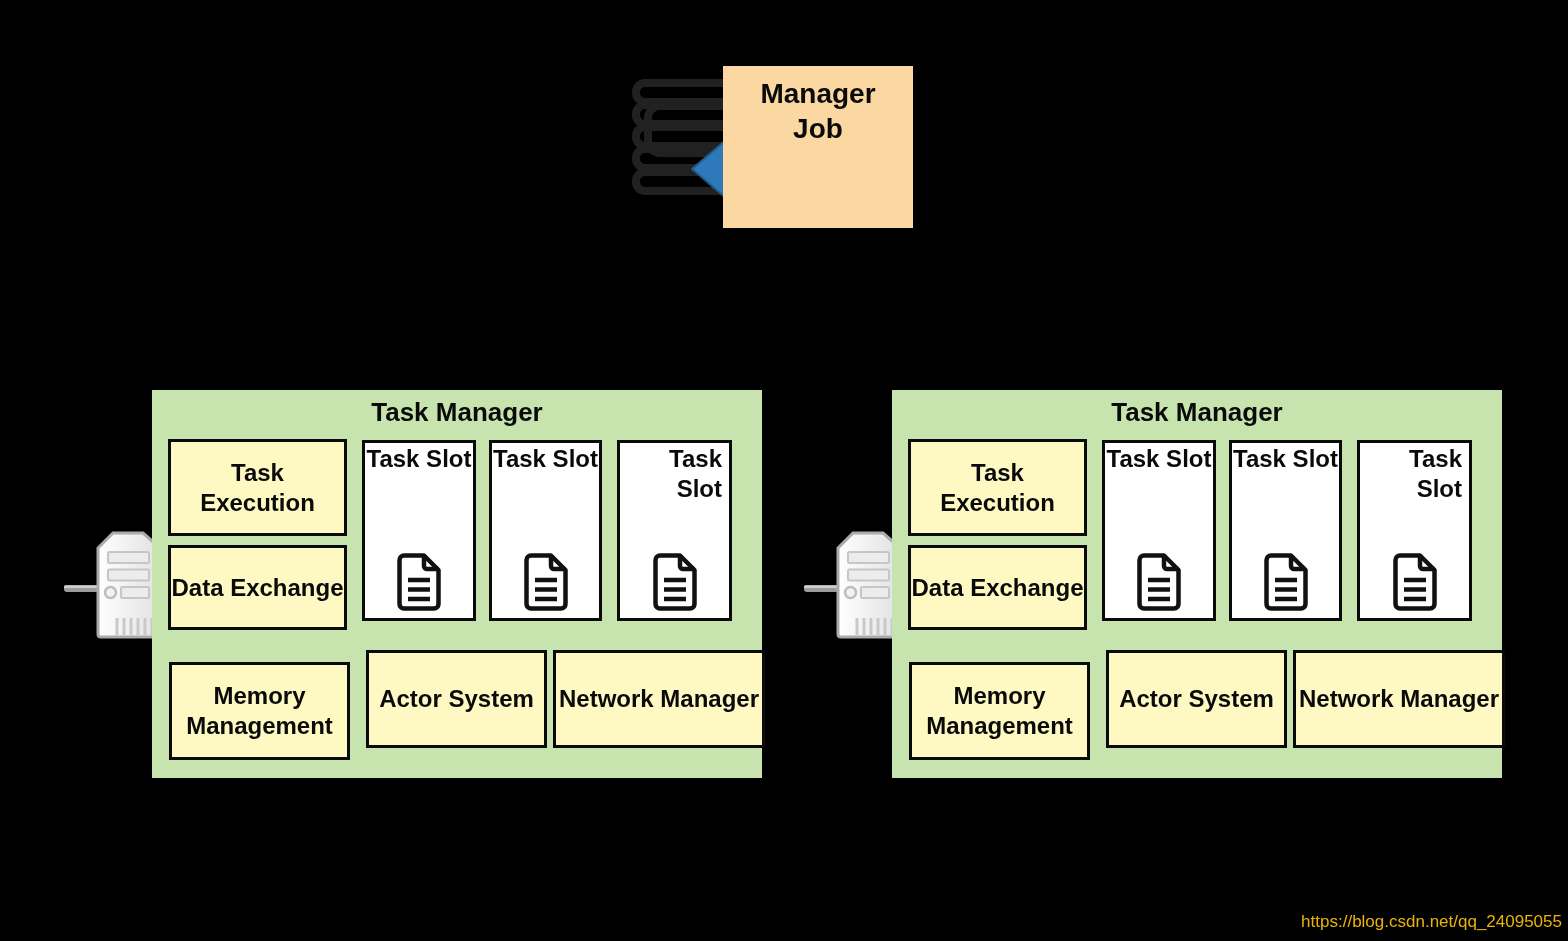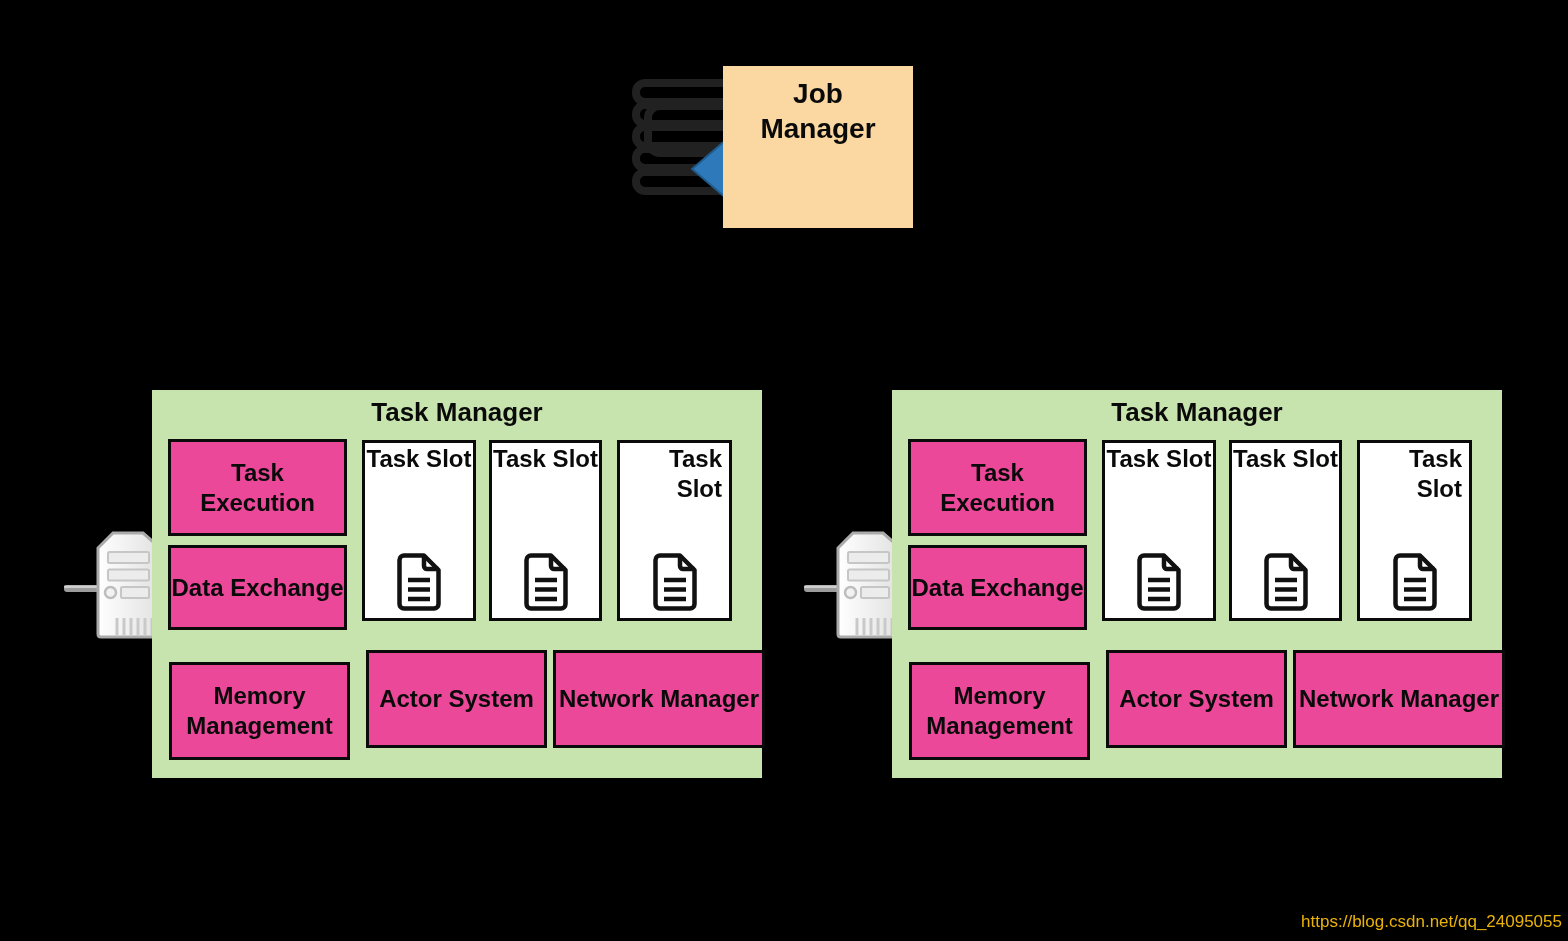--- a/index.html
+++ b/index.html
@@ -20,21 +20,21 @@
   .task-manager{
     position:absolute;top:390px;width:610px;height:388px;background:#C8E4AE;
   }
   .task-manager.left{left:152px;}
   .task-manager.right{left:892px;}
   .tm-title{
     position:absolute;left:0;top:7px;width:100%;text-align:center;
     font-weight:bold;font-size:26px;
   }
   .tm-box{
-    position:absolute;background:#ec4899;border:3px solid #0a0a0a;box-sizing:border-box;
+    position:absolute;background:#fef9c3;border:3px solid #0a0a0a;box-sizing:border-box;
     display:flex;align-items:center;justify-content:center;text-align:center;
     font-weight:bold;font-size:24px;line-height:30px;
   }
   .box-te{left:16px;top:49px;width:179px;height:97px;}
   .box-de{left:16px;top:155px;width:179px;height:85px;}
   .box-mm{left:17px;top:260px;width:181px;height:98px;margin-top:12px;}
   .box-as{left:214px;top:260px;width:181px;height:98px;}
   .box-nm{left:401px;top:260px;width:212px;height:98px;}
   .tm-slot{
     position:absolute;background:#fff;border:3px solid #0a0a0a;box-sizing:border-box;
@@ -67,22 +67,22 @@
       <rect x="6" y="27" width="101" height="19" rx="9"></rect>
       <rect x="6" y="49" width="101" height="19" rx="9"></rect>
       <rect x="6" y="71" width="101" height="19" rx="9"></rect>
       <rect x="6" y="94" width="101" height="19" rx="9"></rect>
     </g>
     <polygon points="62,91 96,62 96,75 135,75 135,107 96,107 96,120" fill="#2E79B9" stroke="#205B8C" stroke-width="2" stroke-linejoin="round"></polygon>
   </svg>
 
   <div class="job-manager">
     <div class="jm-title">
+      <div>Manager</div>
       <div>Job</div>
-      <div>Manager</div>
     </div>
   </div>
 
   <svg class="server-icon left" viewBox="0 0 110 116">
     <defs>
       <linearGradient id="towerGradL" x1="0" y1="0" x2="1" y2="0">
         <stop offset="0" stop-color="#ffffff"></stop>
           <stop offset="1" stop-color="#e2e2e2"></stop>
       </linearGradient>
     </defs>

